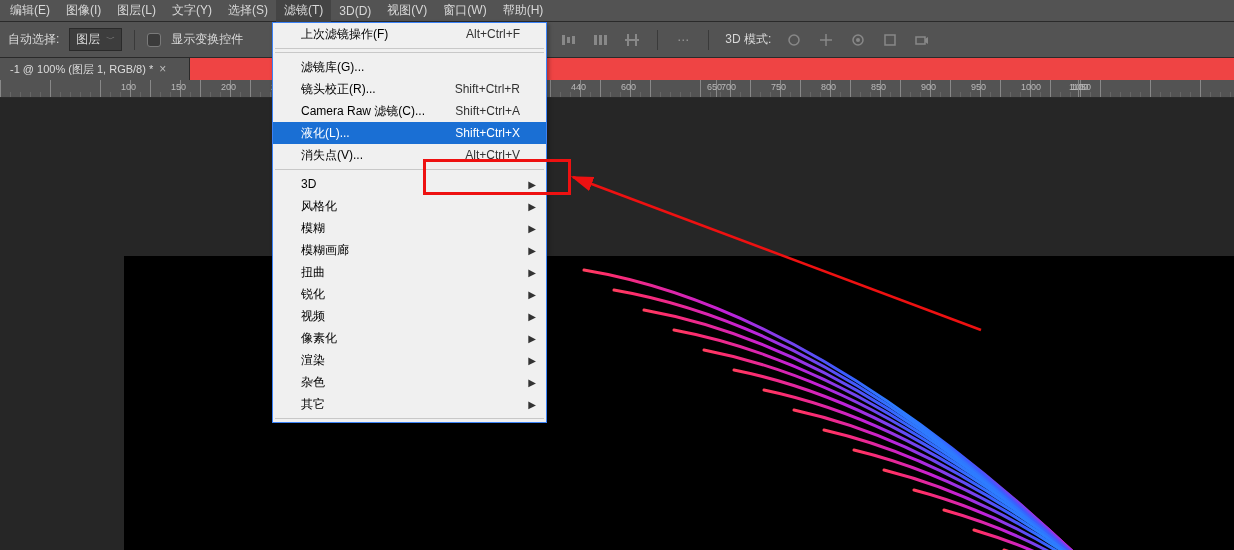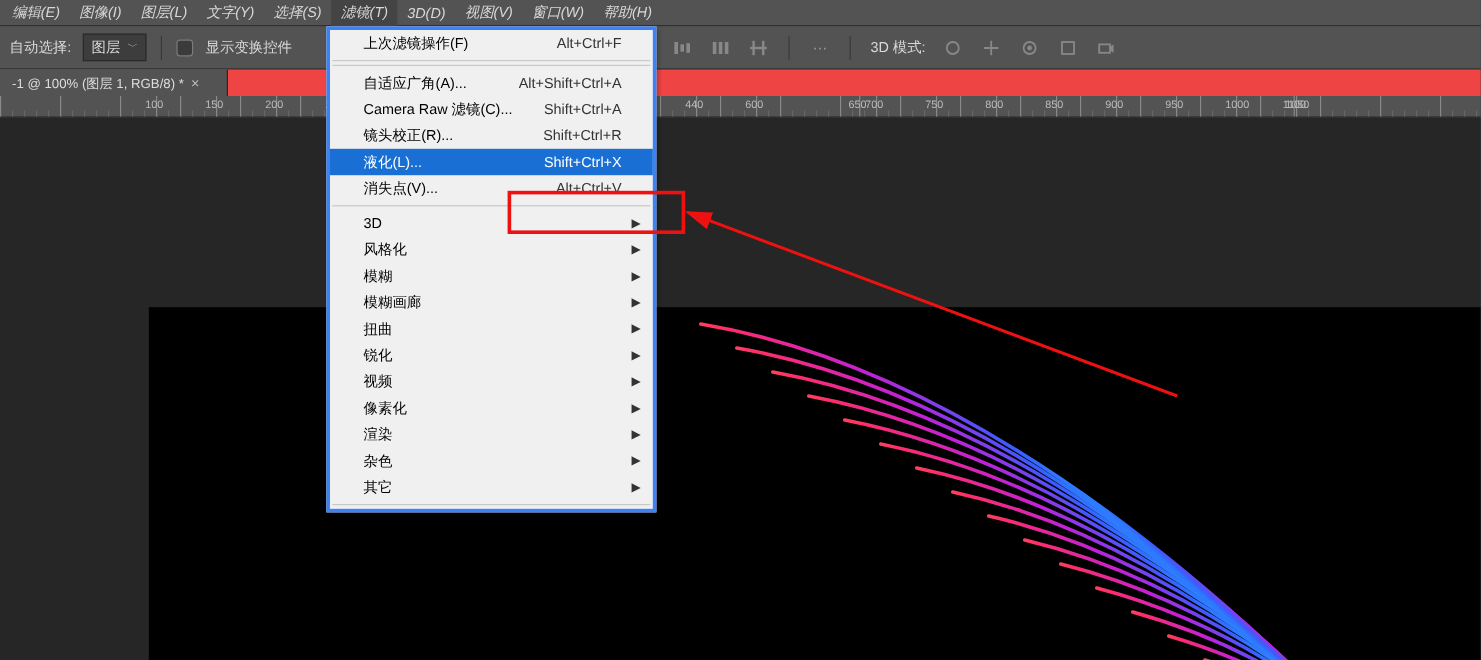--- a/index.html
+++ b/index.html
@@ -1,19 +1,19 @@
 <!DOCTYPE html>
 <html><head>
 <meta charset="utf-8">
 <style>
   * { box-sizing: border-box; margin: 0; padding: 0; font-family: "Microsoft YaHei", Arial, sans-serif; }
   body { background: #535353; color: #d8d8d8; font-size: 12px; width: 1234px; height: 550px; overflow: hidden; position: relative; }
 
   .menubar { display: flex; background: #535353; height: 22px; align-items: center; padding-left: 2px; border-bottom: 1px solid #2a2a2a; }
-  .menubar .menu-item { padding: 3px 8px; cursor: pointer; font-style: italic; }
+  .menubar .menu-item { padding: 3px 8px; cursor: pointer; }
   .menubar .menu-item.open { background: #444; }
 
   .toolbar { display: flex; align-items: center; height: 36px; background: #535353; border-bottom: 1px solid #2a2a2a; padding-left: 4px; gap: 6px; }
   .toolbar .label { padding: 0 4px; }
   .toolbar .dropdown { display: flex; align-items: center; background: #3d3d3d; border: 1px solid #2a2a2a; padding: 2px 6px; gap: 6px; }
   .toolbar .dropdown .chev { font-size: 9px; color: #aaa; }
   .toolbar .chk { display: inline-block; width: 14px; height: 14px; border: 1px solid #7a7a7a; border-radius: 3px; background: #3b3b3b; margin-right: 4px; vertical-align: middle; }
   .toolbar .icon-btn { width: 26px; height: 26px; display: flex; align-items: center; justify-content: center; color: #9a9a9a; }
   .toolbar .sep { width: 1px; height: 20px; background: #3a3a3a; margin: 0 6px; }
 
@@ -24,21 +24,21 @@
   .ruler-h { height: 18px; background: #535353; border-bottom: 1px solid #2a2a2a; position: relative; overflow: hidden; }
   .ruler-h .tick { position: absolute; top: 0; height: 18px; border-left: 1px solid #888; width: 1px; }
   .ruler-h .tick span { position: absolute; top: 2px; left: -10px; font-size: 9px; color: #bbb; width: 30px; text-align: left; }
   .ruler-h .minor { position: absolute; top: 12px; height: 6px; border-left: 1px solid #666; width: 1px; }
 
   .canvas-area { position: relative; height: 452px; background: #262626; overflow: hidden; }
   .doc { position: absolute; left: 124px; top: 158px; width: 1110px; height: 394px; background: #000; overflow: hidden; }
   .feather { position: absolute; right: -50px; bottom: -120px; width: 800px; height: 550px; }
 
   
-  .dropdown-menu { position: absolute; left: 272px; top: 22px; width: 275px; background: #f0f0f0; color: #000; border: 3px solid #3b82f6; box-shadow: 2px 2px 4px rgba(0,0,0,0.3); z-index: 50; }
+  .dropdown-menu { position: absolute; left: 272px; top: 22px; width: 275px; background: #f0f0f0; color: #000; border: 1px solid #3b82f6; box-shadow: 2px 2px 4px rgba(0,0,0,0.3); z-index: 50; }
   .dropdown-menu .row { display: flex; justify-content: space-between; align-items: center; padding: 4px 26px 4px 28px; height: 22px; position: relative; }
   .dropdown-menu .row.highlight { background: #1a6fd4; color: #fff; }
   .dropdown-menu .row .shortcut { color: #333; font-size: 12px; }
   .dropdown-menu .row.highlight .shortcut { color: #fff; }
   .dropdown-menu .sep-row { height: 1px; background: #c8c8c8; margin: 3px 2px; }
   .dropdown-menu .row .sub-arrow { position: absolute; right: 10px; font-size: 10px; color: #333; }
 
   
   .red-box { position: absolute; border: 3px solid #e11; z-index: 100; pointer-events: none; }
   .red-line { position: absolute; z-index: 99; pointer-events: none; }
@@ -344,30 +344,29 @@
 </div>
 
 <div class="dropdown-menu" id="filter-menu">
     <div class="row">
       <span>上次滤镜操作(F)</span>
       <span class="shortcut">Alt+Ctrl+F</span>
     </div>
     <div class="sep-row"></div>
     <div class="sep-row"></div>
     <div class="row">
-      <span>自适应广角(A)...</span>
-      <span class="shortcut">Alt+Shift+Ctrl+A</span>
+      <span>滤镜库(G)...</span>
+    </div>
+    <div class="row">
+      <span>镜头校正(R)...</span>
+      <span class="shortcut">Shift+Ctrl+R</span>
     </div>
     <div class="row">
       <span>Camera Raw 滤镜(C)...</span>
       <span class="shortcut">Shift+Ctrl+A</span>
-    </div>
-    <div class="row">
-      <span>镜头校正(R)...</span>
-      <span class="shortcut">Shift+Ctrl+R</span>
     </div>
     <div class="row highlight">
       <span>液化(L)...</span>
       <span class="shortcut">Shift+Ctrl+X</span>
     </div>
     <div class="row">
       <span>消失点(V)...</span>
       <span class="shortcut">Alt+Ctrl+V</span>
     </div>
     <div class="sep-row"></div>

